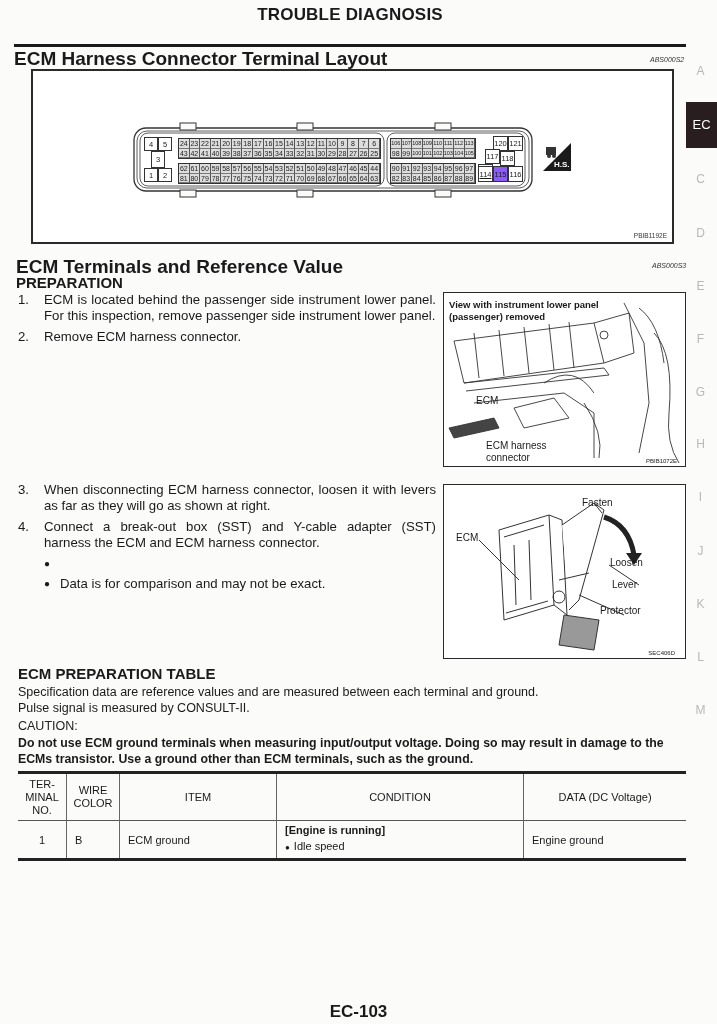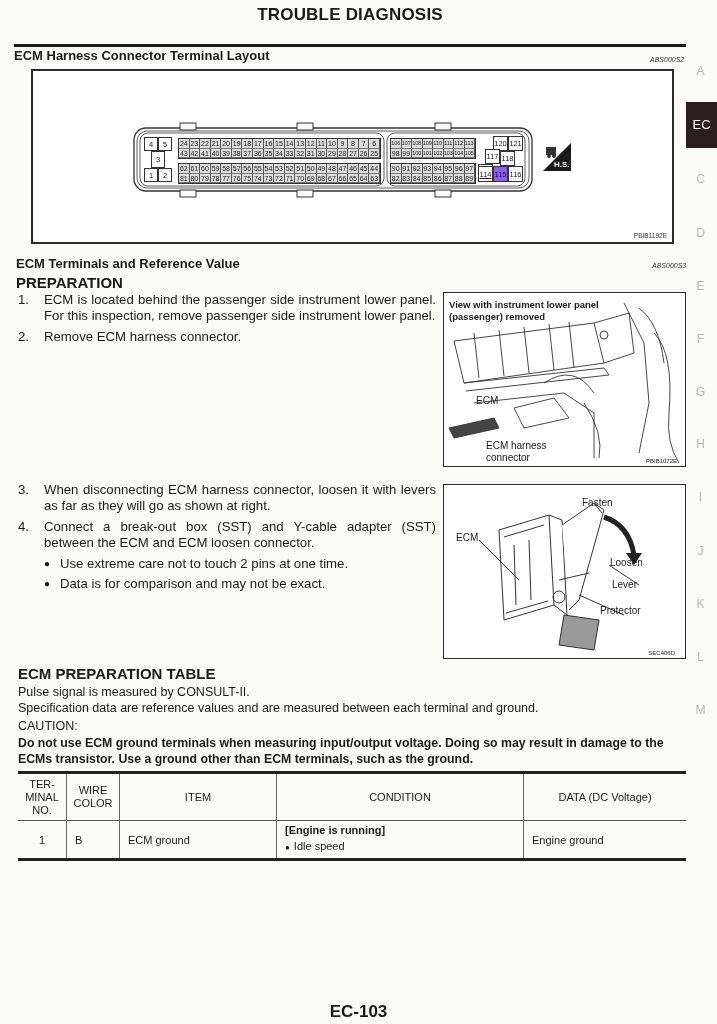--- a/index.html
+++ b/index.html
@@ -1,21 +1,21 @@
 <!DOCTYPE html>
 <html><head>
 <meta charset="utf-8">
 <style>
   html, body { margin:0; padding:0; }
   body { width:717px; height:1024px; background:#fbfbfa; position:relative; overflow:hidden;
          font-family:"Liberation Sans", sans-serif; color:#1a1a1a; }
   .abs { position:absolute; }
   .hdr-title { left:0; width:700px; top:5px; text-align:center; font-weight:bold; font-size:17px; letter-spacing:0.2px; }
   .rule { left:14px; width:672px; height:3px; background:#1a1a1a; }
-  .h1 { font-weight:bold; font-size:13px; }
+  .h1 { font-weight:bold; font-size:19px; }
   .h2 { font-weight:bold; font-size:15px; }
   .code { font-size:7px; font-style:italic; color:#333; }
   .box { border:2px solid #2a2a2a; background:#fff; box-sizing:border-box; }
   .p { font-size:13.2px; line-height:16px; }
   .list { left:18px; width:418px; }
   .li { display:flex; margin-bottom:5px; }
   .li .n { width:26px; flex:none; }
   .li .t { flex:1; text-align:justify; }
   .bul { display:flex; margin-left:26px; margin-bottom:4px; }
   .bul .d { width:16px; flex:none; font-size:10px; line-height:16px; }
@@ -255,25 +255,24 @@
   <div class="abs" style="right:8px; bottom:2px; font-size:6px;">PBIB1072E</div>
 </div>
 
 <div class="abs list p" style="top:482px;">
   <div class="li">
     <span class="n">3.</span>
     <span class="t">When disconnecting ECM harness connector, loosen it with levers as far as they will go as shown at right.</span>
   </div>
   <div class="li">
     <span class="n">4.</span>
-    <span class="t">Connect a break-out box (SST) and Y-cable adapter (SST) between the ECM and ECM loosen connector.</span>
+    <span class="t">Connect a break-out box (SST) and Y-cable adapter (SST) harness the ECM and ECM harness connector.</span>
   </div>
   <div class="bul">
     <span class="d">●</span>
-    <span>Use extreme care not to touch 2 pins at one time.</span>
   </div>
   <div class="bul">
     <span class="d">●</span>
     <span>Data is for comparison and may not be exact.</span>
   </div>
 </div>
 
 <div class="abs box" style="left:443px; top:484px; width:243px; height:175px; border-width:1.5px;">
   <svg width="240" height="172" style="position:absolute;left:0;top:0;">
     <g stroke="#333" stroke-width="1" fill="none">
@@ -296,22 +295,22 @@
   <div class="fig-label" style="left:12px; top:47px;">ECM</div>
   <div class="fig-label" style="left:138px; top:12px;">Fasten</div>
   <div class="fig-label" style="left:166px; top:72px;">Loosen</div>
   <div class="fig-label" style="left:168px; top:94px;">Lever</div>
   <div class="fig-label" style="left:156px; top:120px;">Protector</div>
   <div class="abs" style="right:10px; bottom:2px; font-size:6px;">SEC406D</div>
 </div>
 
 <div class="abs h2" style="left:18px; top:665px;">ECM PREPARATION TABLE</div>
 <div class="abs" style="left:18px; top:684px; font-size:12.5px; line-height:16px;">
+  <div>Specification data are reference values and are measured between each terminal and ground.</div>
   <div>Pulse signal is measured by CONSULT-II.</div>
-  <div>Specification data are reference values and are measured between each terminal and ground.</div>
 </div>
 <div class="abs" style="left:18px; top:719px; font-size:12.5px; color:#222;">CAUTION:</div>
 <div class="abs" style="left:18px; top:735px; width:670px; font-size:12.3px; font-weight:bold; line-height:16px;">Do not use ECM ground terminals when measuring input/output voltage. Doing so may result in damage to the ECMs transistor. Use a ground other than ECM terminals, such as the ground.</div>
 
 <table class="insp">
   <thead>
     <tr>
       <th style="width:42px; white-space:pre-line; line-height:13px;">TER-
 MINAL
 NO.</th>

